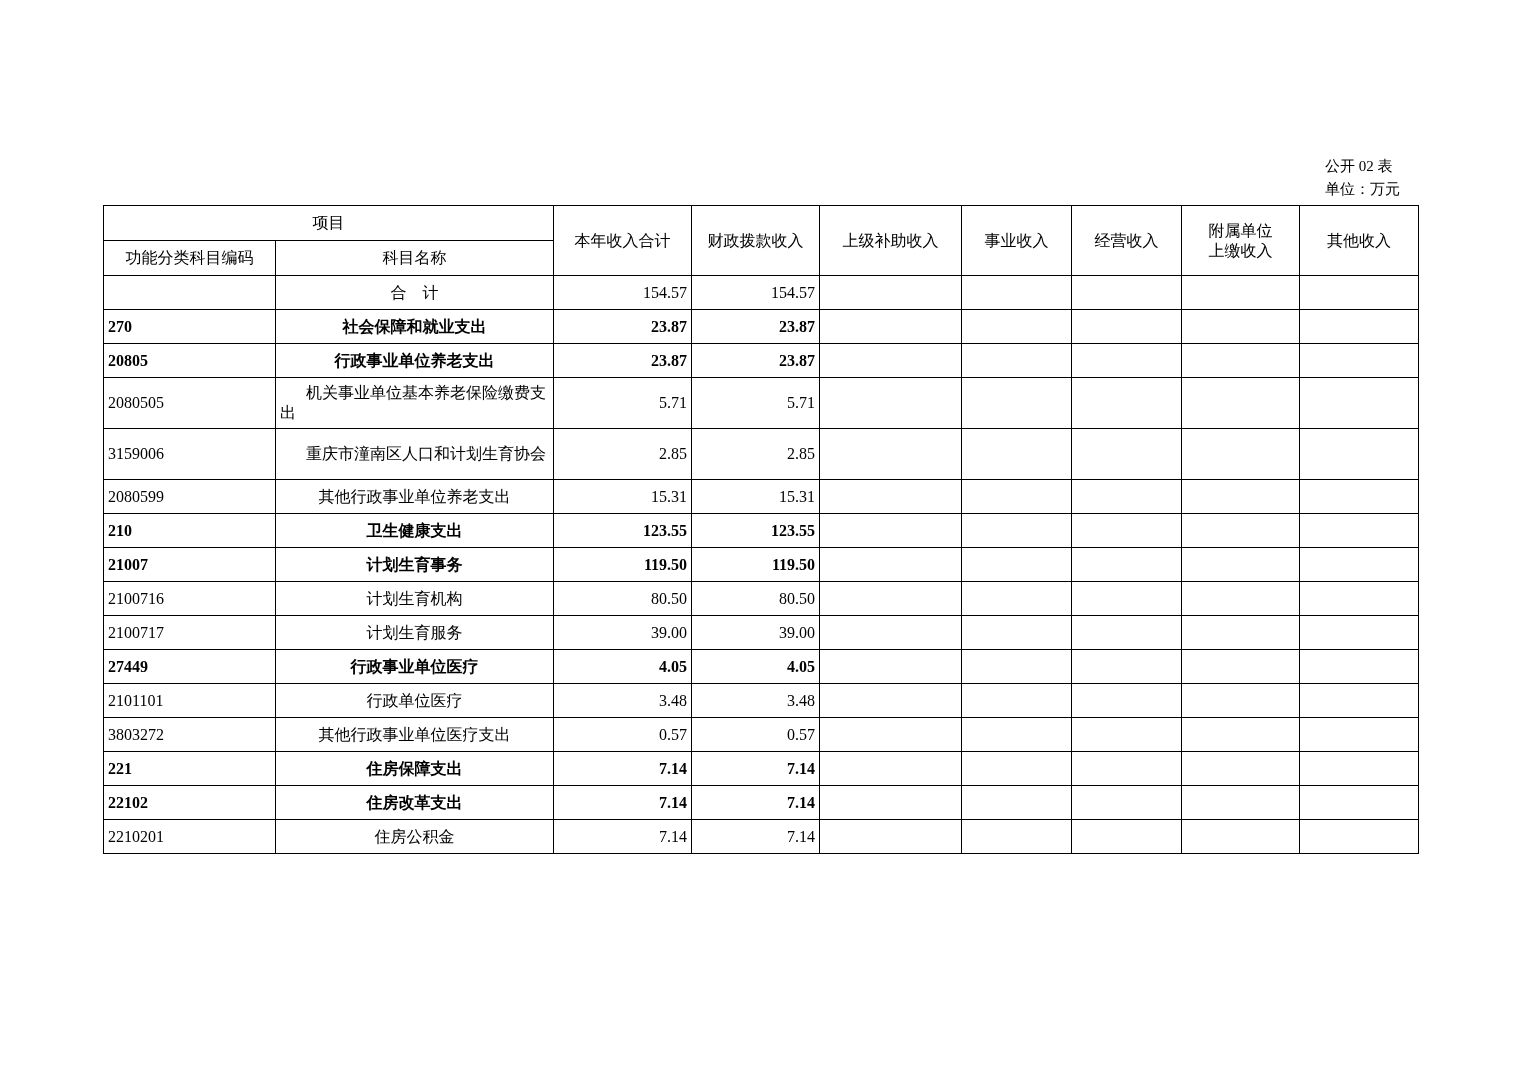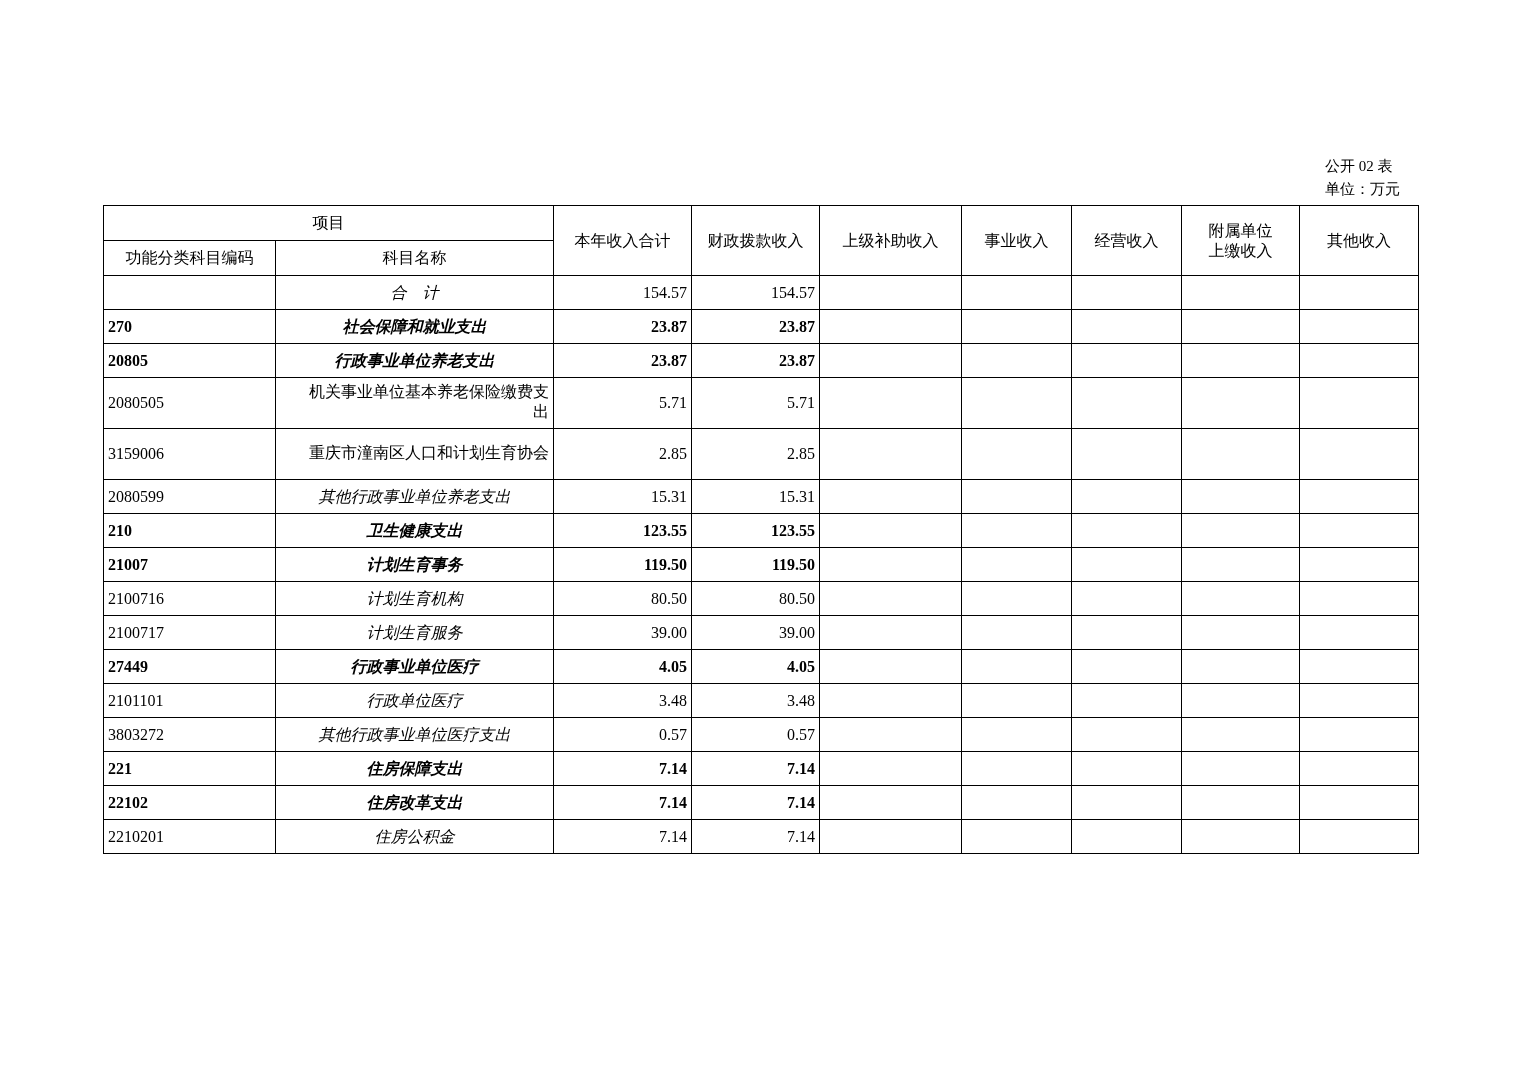--- a/index.html
+++ b/index.html
@@ -81,37 +81,35 @@
     text-align: right;
     padding-right: 14px;
     font-family: "Liberation Serif", serif;
   }
   td.code {
     text-align: left;
     padding-left: 10px;
   }
   td.name {
     text-align: center;
-    font-style: italic;
   }
   tr.bold td {
     font-weight: bold;
   }
   tr.tall td {
     height: 46px;
   }
   tr.norm td {
     height: 29px;
   }
   .wrap-name {
-    text-align: right;
+    text-align: left;
     padding-left: 30px;
     text-indent: 26px;
     line-height: 1.3;
-    font-family: Liberation Mono, monospace;
   }
   .two-line-hdr {
     line-height: 1.25;
   }
 </style>
 </head>
 <body>
 
 <div class="page">
 

